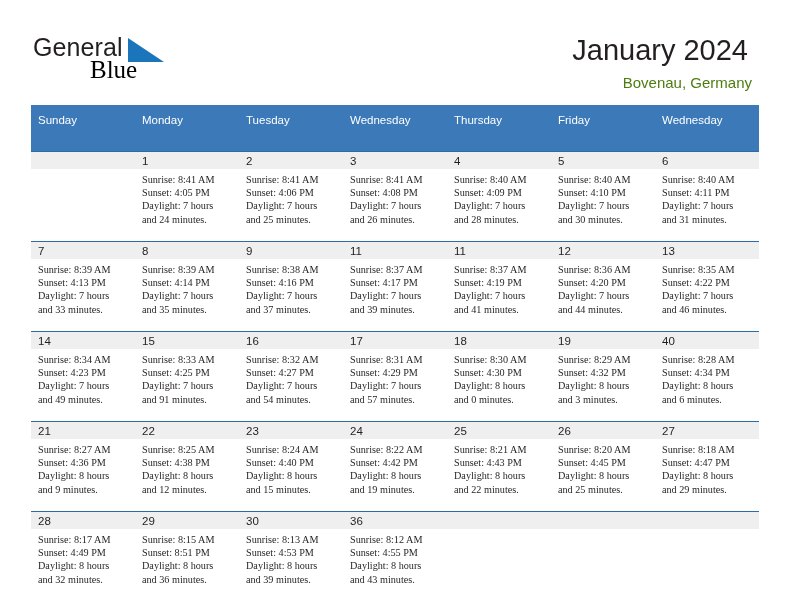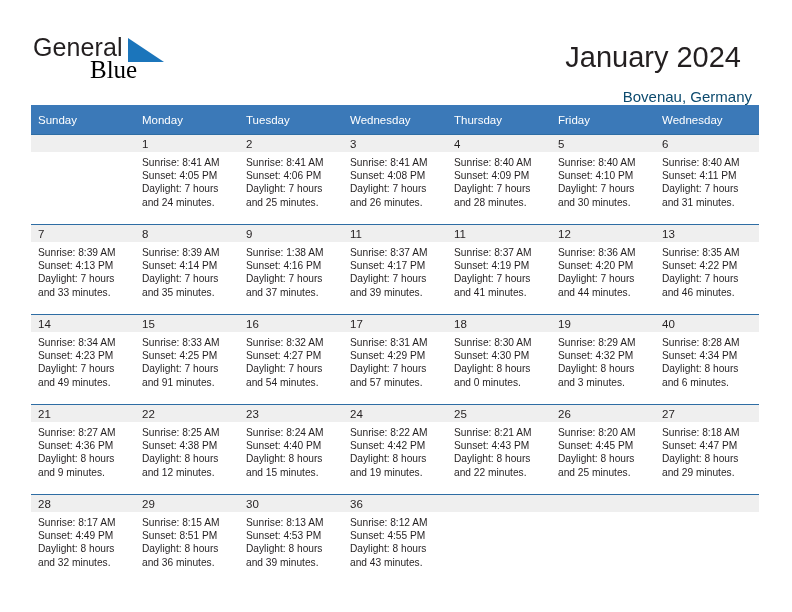--- a/index.html
+++ b/index.html
@@ -71,47 +71,47 @@
     position: absolute;
     right: 40px;
     top: 28px;
     text-align: right;
   }
   .cal-title {
     font-size: 29px;
     line-height: 36px;
     color: #231f20;
     font-weight: normal;
-    margin: 11px;
+    margin: 4px;
     font-family: "Liberation Sans", sans-serif;
   }
   .cal-subtitle {
     font-size: 15px;
     line-height: 22px;
-    color: #0c4a6e;
+    color: #4d7c0f;
     margin: 4px 0 0 0;
     font-family: "Liberation Sans", sans-serif;
   }
 
   
   .calendar {
     position: absolute;
     left: 31px;
     top: 105px;
     width: 728px;
     border-collapse: collapse;
     table-layout: fixed;
   }
   .calendar th {
     background: #3b79b8;
     color: #ffffff;
     font-size: 11.5px;
     font-weight: normal;
     text-align: left;
-    padding: 5px 0 5px 7px;
+    padding: 5px 0 22px 7px;
     height: 19px;
     font-family: "Liberation Sans", sans-serif;
   }
   .calendar td {
     width: 104px;
     vertical-align: top;
     padding: 0;
     border-top: 1.3px solid #2e6da4;
     background: #ffffff;
   }
@@ -134,21 +134,21 @@
     font-family: "Liberation Sans", sans-serif;
   }
   .cell-empty .daynum-band {
     background: #efefef;
   }
   .cell-lines {
     padding: 4px 4px 0 7px;
     font-size: 10.2px;
     line-height: 13.2px;
     color: #231f20;
-    font-family: Liberation Sans, sans-serif;
+    font-family: Liberation Serif, serif;
   }
   .cell-lines div {
     white-space: nowrap;
   }
 </style>
 </head>
 <body>
 
 <div class="page">
 
@@ -277,21 +277,21 @@
                 <div>Sunset: 4:14 PM</div>
                 <div>Daylight: 7 hours</div>
                 <div>and 35 minutes.</div>
               </div>
             </div>
           </td>
           <td>
             <div class="cell-inner">
               <div class="daynum-band">9</div>
               <div class="cell-lines">
-                <div>Sunrise: 1:38 AM</div>
+                <div>Sunrise: 8:38 AM</div>
                 <div>Sunset: 4:16 PM</div>
                 <div>Daylight: 7 hours</div>
                 <div>and 37 minutes.</div>
               </div>
             </div>
           </td>
           <td>
             <div class="cell-inner">
               <div class="daynum-band">11</div>
               <div class="cell-lines">

